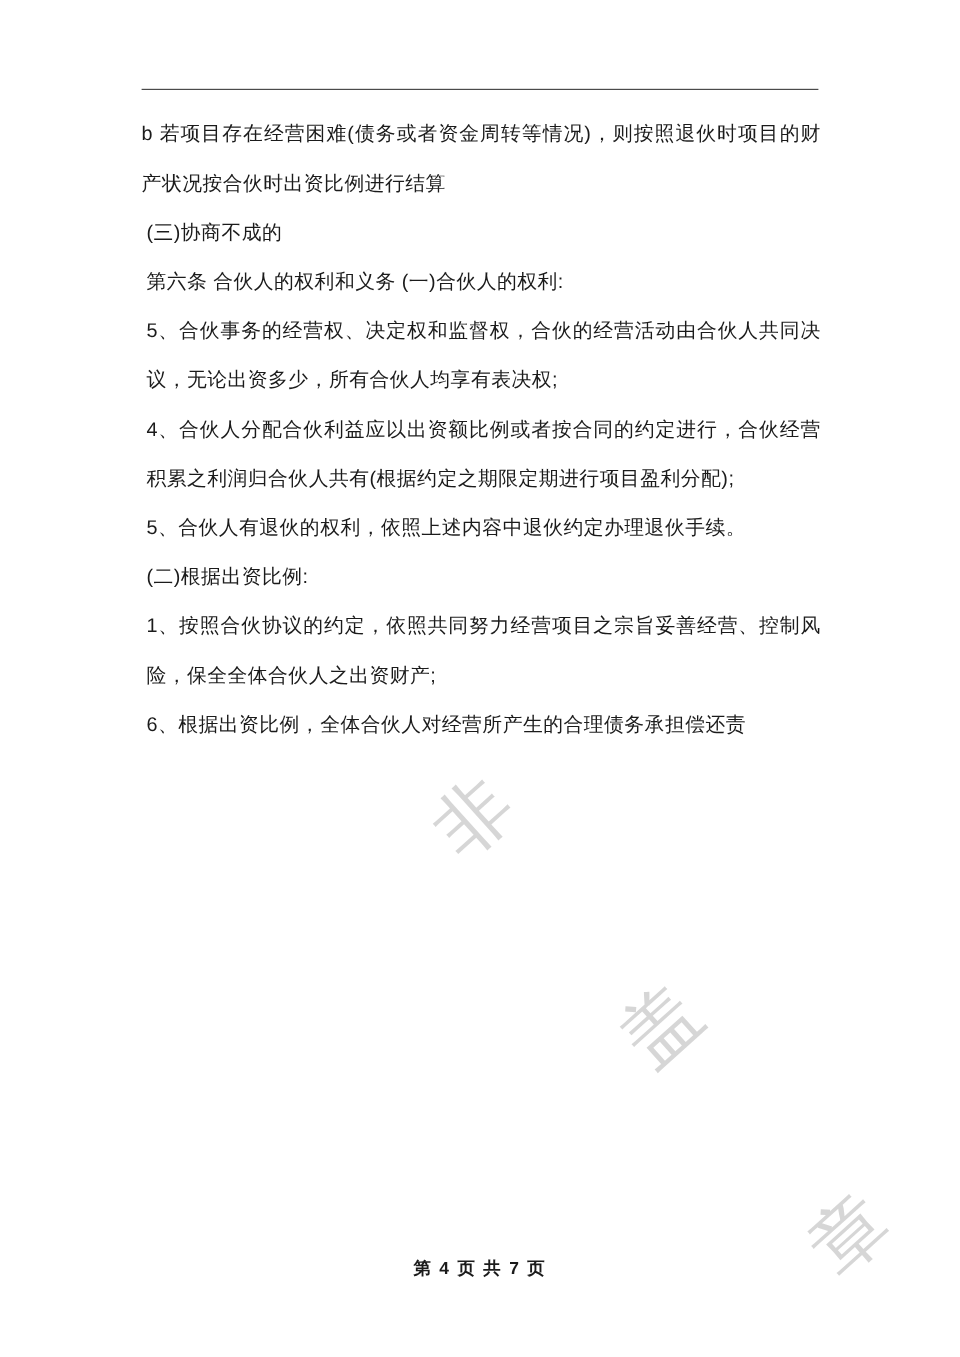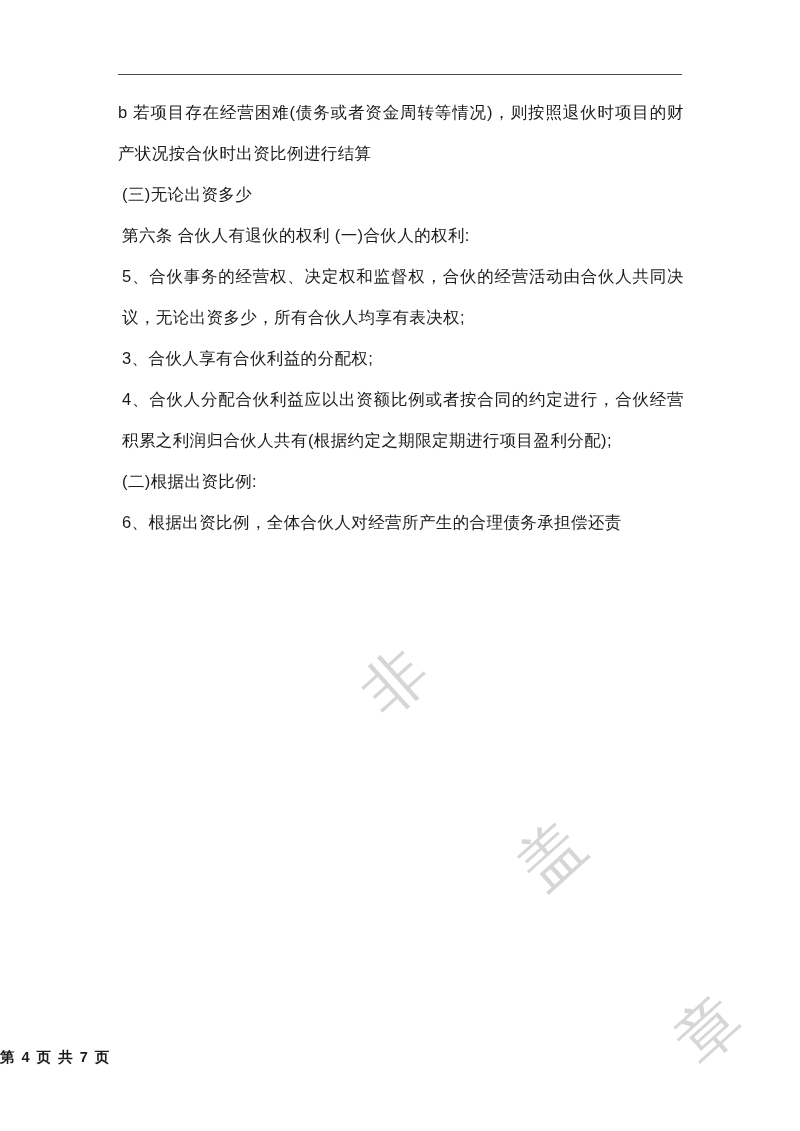--- a/index.html
+++ b/index.html
@@ -50,21 +50,21 @@
     text-justify: inter-ideograph;
   }
   .indent-sm {
     padding-left: 4px;
   }
   .footer {
     position: absolute;
     left: 0;
     top: 1048px;
     width: 800px;
-    text-align: left;
+    text-align: center;
     font-size: 14.5px;
     color: #1b1b1b;
     font-weight: bold;
     letter-spacing: 1.5px;
   }
   .watermark {
     position: absolute;
     left: 300px;
     top: 420px;
     width: 300px;
@@ -93,25 +93,26 @@
 
     <div class="watermark">
       <span class="wm-line">非</span>
       <span class="wm-line">盖</span>
       <span class="wm-line">章</span>
       
     </div>
 
     <div class="doc-body">
       <p class="para">b 若项目存在经营困难(债务或者资金周转等情况)，则按照退伙时项目的财产状况按合伙时出资比例进行结算</p>
-      <p class="para indent-sm">(三)无论出资多少</p>
-      <p class="para indent-sm">第六条 合伙人有退伙的权利 (一)合伙人的权利:</p>
+      <p class="para indent-sm">(三)协商不成的</p>
+      <p class="para indent-sm">第六条 合伙人的权利和义务 (一)合伙人的权利:</p>
       <p class="para indent-sm">5、合伙事务的经营权、决定权和监督权，合伙的经营活动由合伙人共同决议，无论出资多少，所有合伙人均享有表决权;</p>
-      <p class="para indent-sm">3、合伙人享有合伙利益的分配权;</p>
       <p class="para indent-sm">4、合伙人分配合伙利益应以出资额比例或者按合同的约定进行，合伙经营积累之利润归合伙人共有(根据约定之期限定期进行项目盈利分配);</p>
+      <p class="para indent-sm">5、合伙人有退伙的权利，依照上述内容中退伙约定办理退伙手续。</p>
       <p class="para indent-sm">(二)根据出资比例:</p>
+      <p class="para indent-sm">1、按照合伙协议的约定，依照共同努力经营项目之宗旨妥善经营、控制风险，保全全体合伙人之出资财产;</p>
       <p class="para indent-sm">6、根据出资比例，全体合伙人对经营所产生的合理债务承担偿还责</p>
     </div>
 
     <div class="footer">第 4 页 共 7 页</div>
 
   </div>
 </div>
 
 </body></html>

